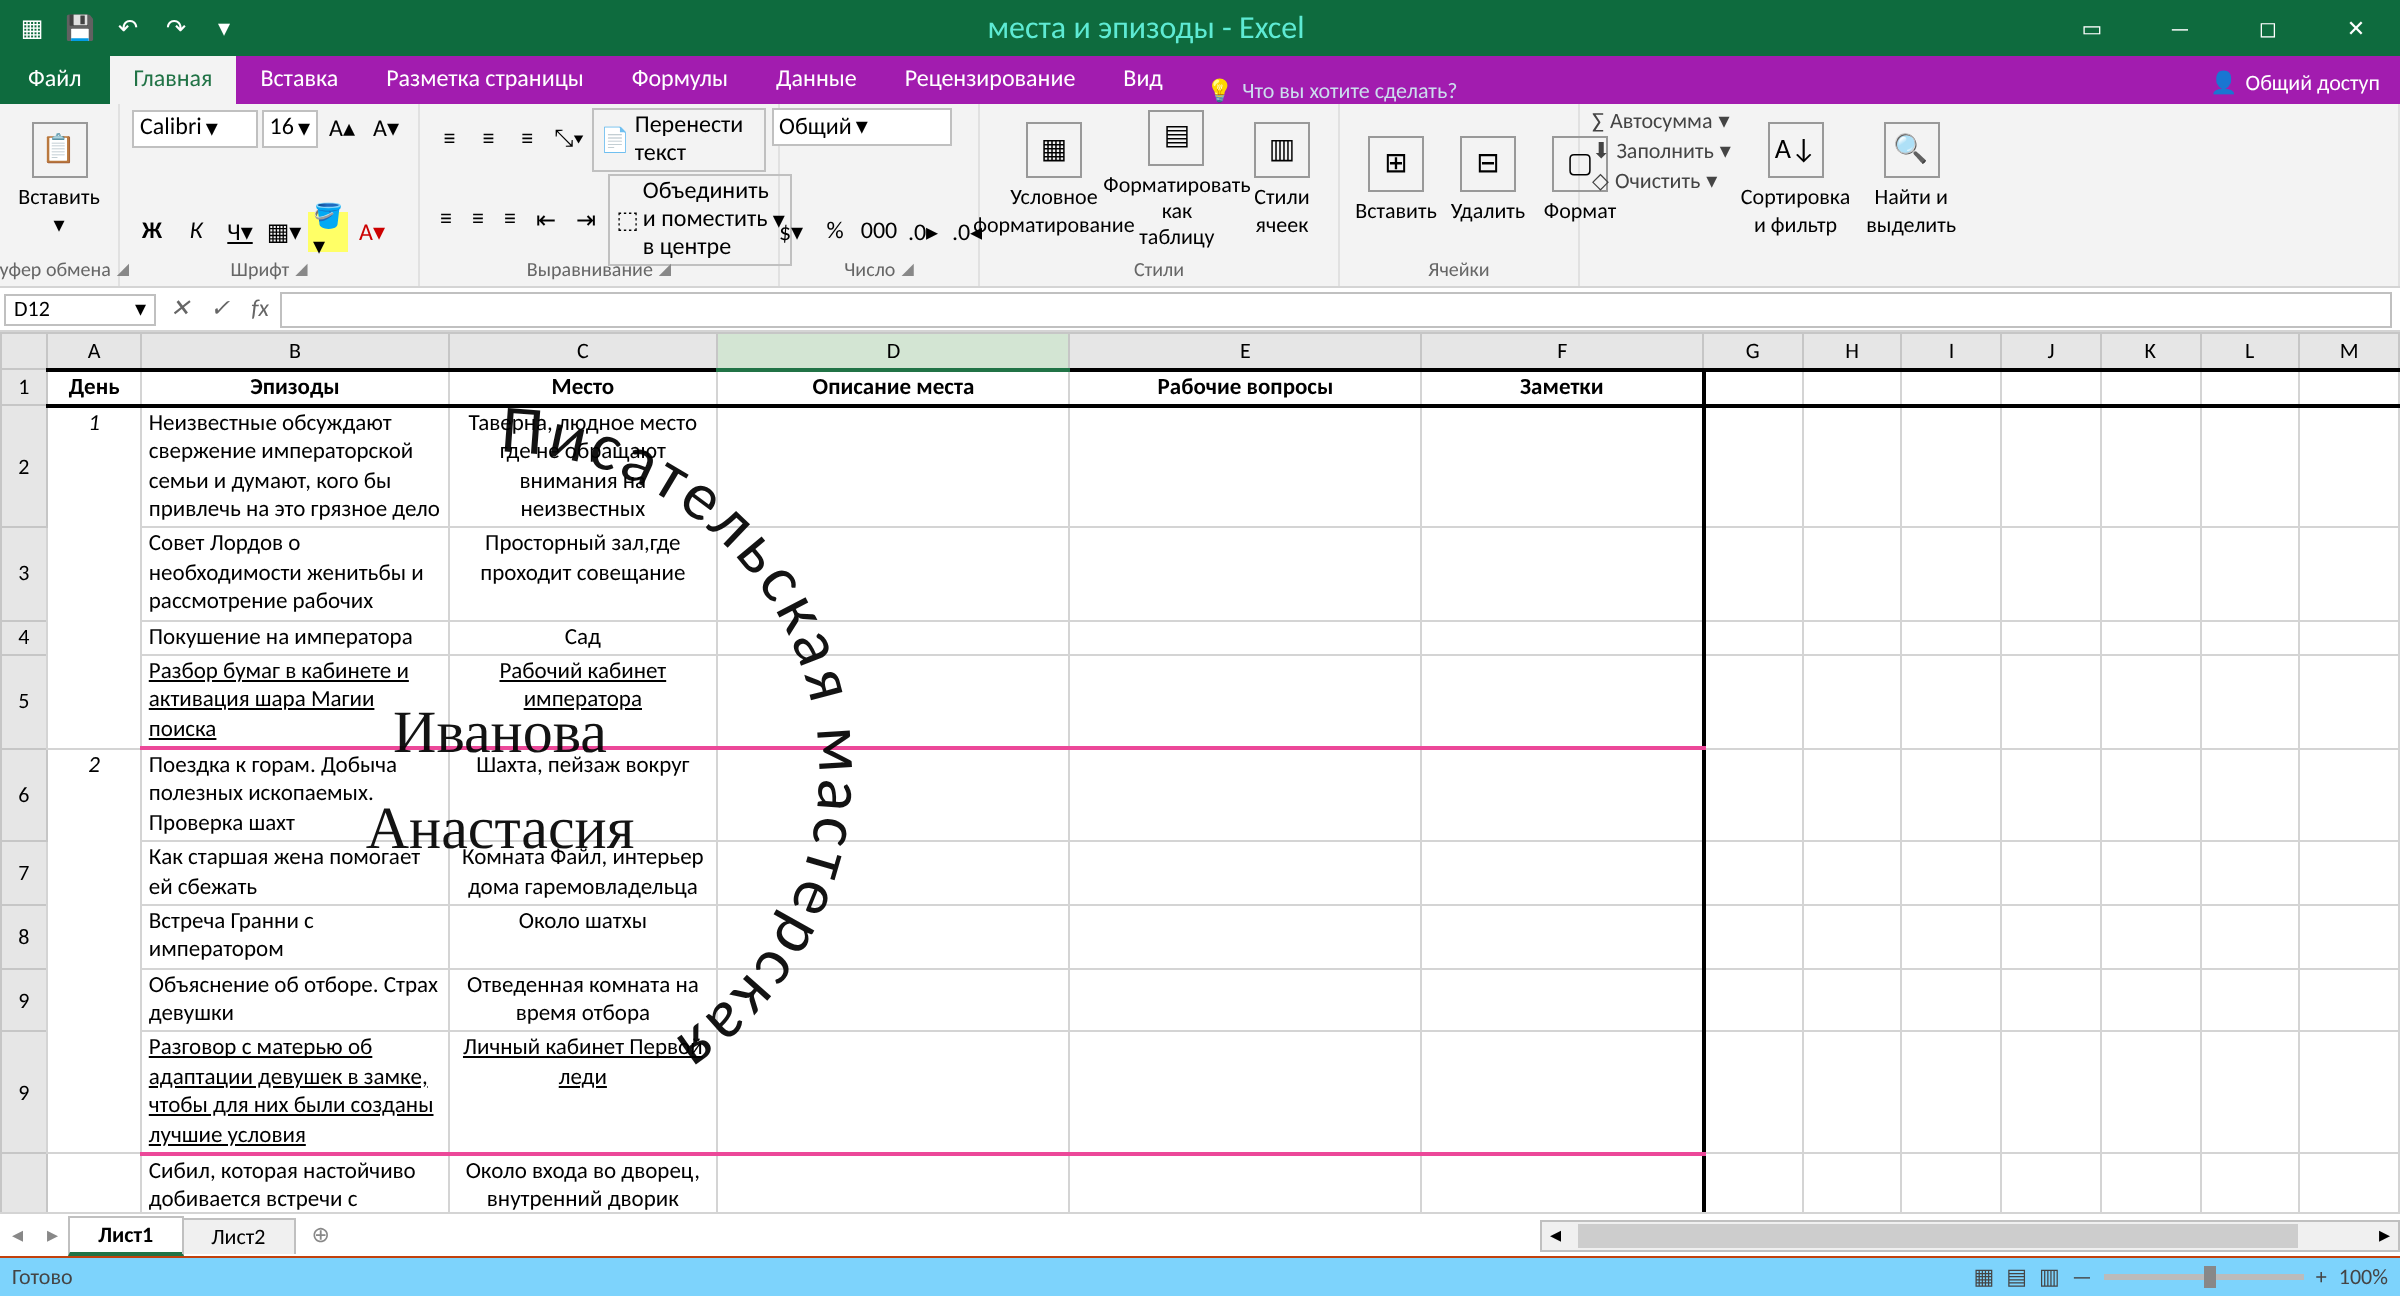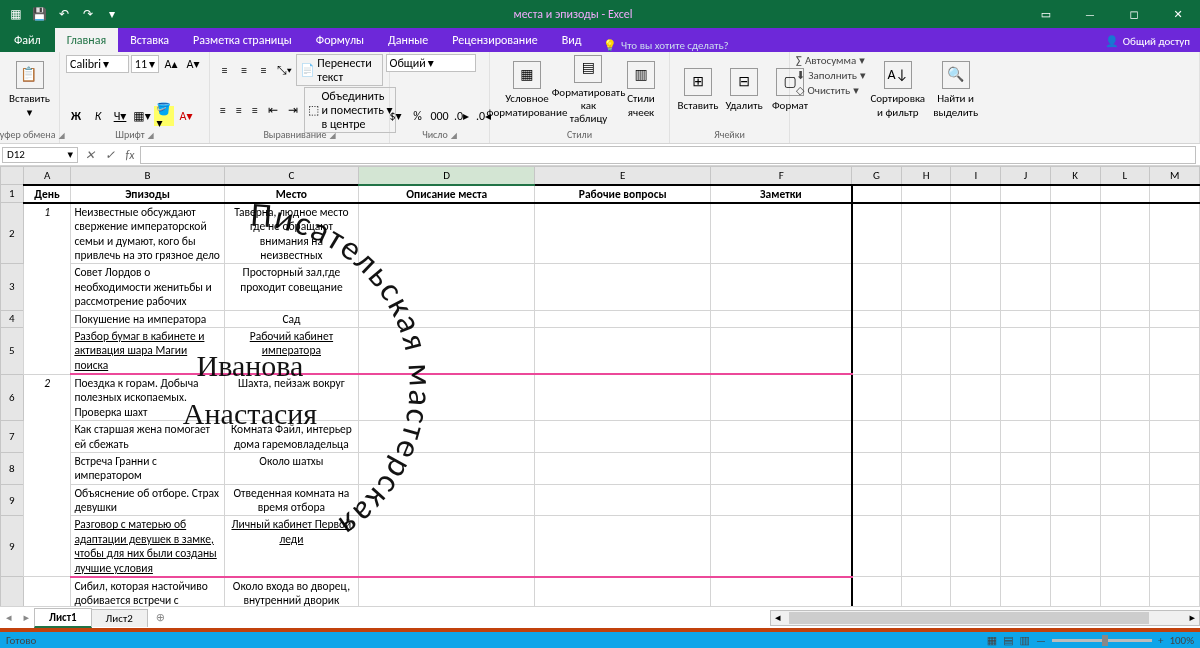--- a/index.html
+++ b/index.html
@@ -2,26 +2,26 @@
 <html><head>
 <meta charset="utf-8">
 <style>
   * { box-sizing: border-box; margin: 0; padding: 0; font-family: "Segoe UI", Calibri, sans-serif; }
   html, body { width: 1200px; height: 648px; overflow: hidden; background: #fff; font-size: 12px; }
 
   
   .titlebar { height: 28px; background: #0e6b3e; color: #fff; display: flex; align-items: center; }
   .qat { display: flex; align-items: center; gap: 4px; padding-left: 6px; }
   .qat .icon { width: 20px; height: 20px; display: flex; align-items: center; justify-content: center; font-size: 12px; color:#fff; }
-  .titlebar .title { flex: 1; text-align: center; font-size: 12px; color: #f0abfc; }
+  .titlebar .title { flex: 1; text-align: center; font-size: 16px; color: #5eead4; }
   .winctl { display: flex; }
   .winctl div { width: 44px; height: 28px; display:flex; align-items:center; justify-content:center; font-size: 11px; }
 
   
-  .tabrow { height: 24px; background: #6d28d9; display: flex; align-items: flex-end; padding-left: 0; color: #fff; }
+  .tabrow { height: 24px; background: #a21caf; display: flex; align-items: flex-end; padding-left: 0; color: #fff; }
   .tab { padding: 4px 12px; font-size: 12px; cursor: pointer; height: 24px; display:flex; align-items:center; }
   .tab.file { background: #0e6b3e; color:#fff; padding: 4px 14px; }
   .tab.active { background: #f3f3f3; color: #217346; }
   .tellme { margin-left: 10px; color: #cde; font-size: 11px; display:flex; align-items:center; gap:4px; }
   .sharebtn { margin-left:auto; padding: 4px 10px; font-size: 11px; display:flex; align-items:center; gap:4px;}
 
   
   .ribbon { height: 92px; background: #f3f3f3; border-bottom: 1px solid #d4d4d4; display: flex; }
   .group { border-right: 1px solid #e1e1e1; padding: 2px 6px 0 6px; display:flex; flex-direction:column; justify-content:space-between; }
   .group .label { font-size: 10px; color: #666; text-align: center; padding-bottom: 2px; white-space:nowrap; display:flex; align-items:center; justify-content:center; gap:3px;}
@@ -54,21 +54,21 @@
   td.cell.ctr { text-align:center;margin-left:40px; }
 
   
   .sheetbar { height:22px; border-top:1px solid #d4d4d4; display:flex; align-items:center; font-size:11px; }
   .sheettab { padding:2px 14px; border:1px solid #c0c0c0; border-bottom:none; margin-left:-1px; background:#f0f0f0; }
   .sheettab.active { background:#fff; font-weight:bold; border-bottom:2px solid #217346; }
   .scrollbar-h { margin-left:auto; width:430px; height:16px; background:#f0f0f0; border:1px solid #c0c0c0; display:flex; align-items:center;}
   .scrollbar-h .thumb { width:360px; height:12px; background:#cdcdcd; margin-left:4px;}
 
   
-  .statusbar { height:20px; background:#0ea5e9; border-top:4px solid #c2410c; display:flex; align-items:center; font-size:11px; padding:0 6px; color:#444; }
+  .statusbar { height:20px; background:#7dd3fc; border-top:1px solid #c2410c; display:flex; align-items:center; font-size:11px; padding:0 6px; color:#444; }
   .statusbar .right { margin-left:auto; display:flex; align-items:center; gap:6px; }
   .zoom-slider { width:100px; height:3px; background:#bbb; position:relative; }
   .zoom-slider .knob { position:absolute; left:50%; top:-4px; width:6px; height:11px; background:#888; }
 
   
   .watermark { position:absolute; left: 40px; top: 10px; width: 420px; height: 420px; pointer-events:none; opacity:0.92; }
   .watermark svg { width:100%; height:100%; }
   .wm-text { font-family: "Comic Sans MS", cursive; font-size: 34px; fill:#000; letter-spacing:2px; }
   .wm-inner { font-family: "Comic Sans MS", cursive; font-size: 30px; fill:#000; }
 
@@ -123,21 +123,21 @@
   </div>
 
   <div class="group" style="width:150px;">
     <div class="group-col">
       <div class="group-row">
         <div class="combo" style="width:80px;">
             <span>Calibri</span>
             <span>▾</span>
           </div>
         <div class="combo" style="width:34px;">
-            <span>11</span>
+            <span>16</span>
             <span>▾</span>
           </div>
         <span class="iconbtn">A▴</span>
         <span class="iconbtn">A▾</span>
       </div>
       <div class="group-row">
         <span class="iconbtn" style="font-weight:bold;">Ж</span>
         <span class="iconbtn" style="font-style:italic;">К</span>
         <span class="iconbtn" style="text-decoration:underline;">Ч▾</span>
         <span class="iconbtn">▦▾</span>

